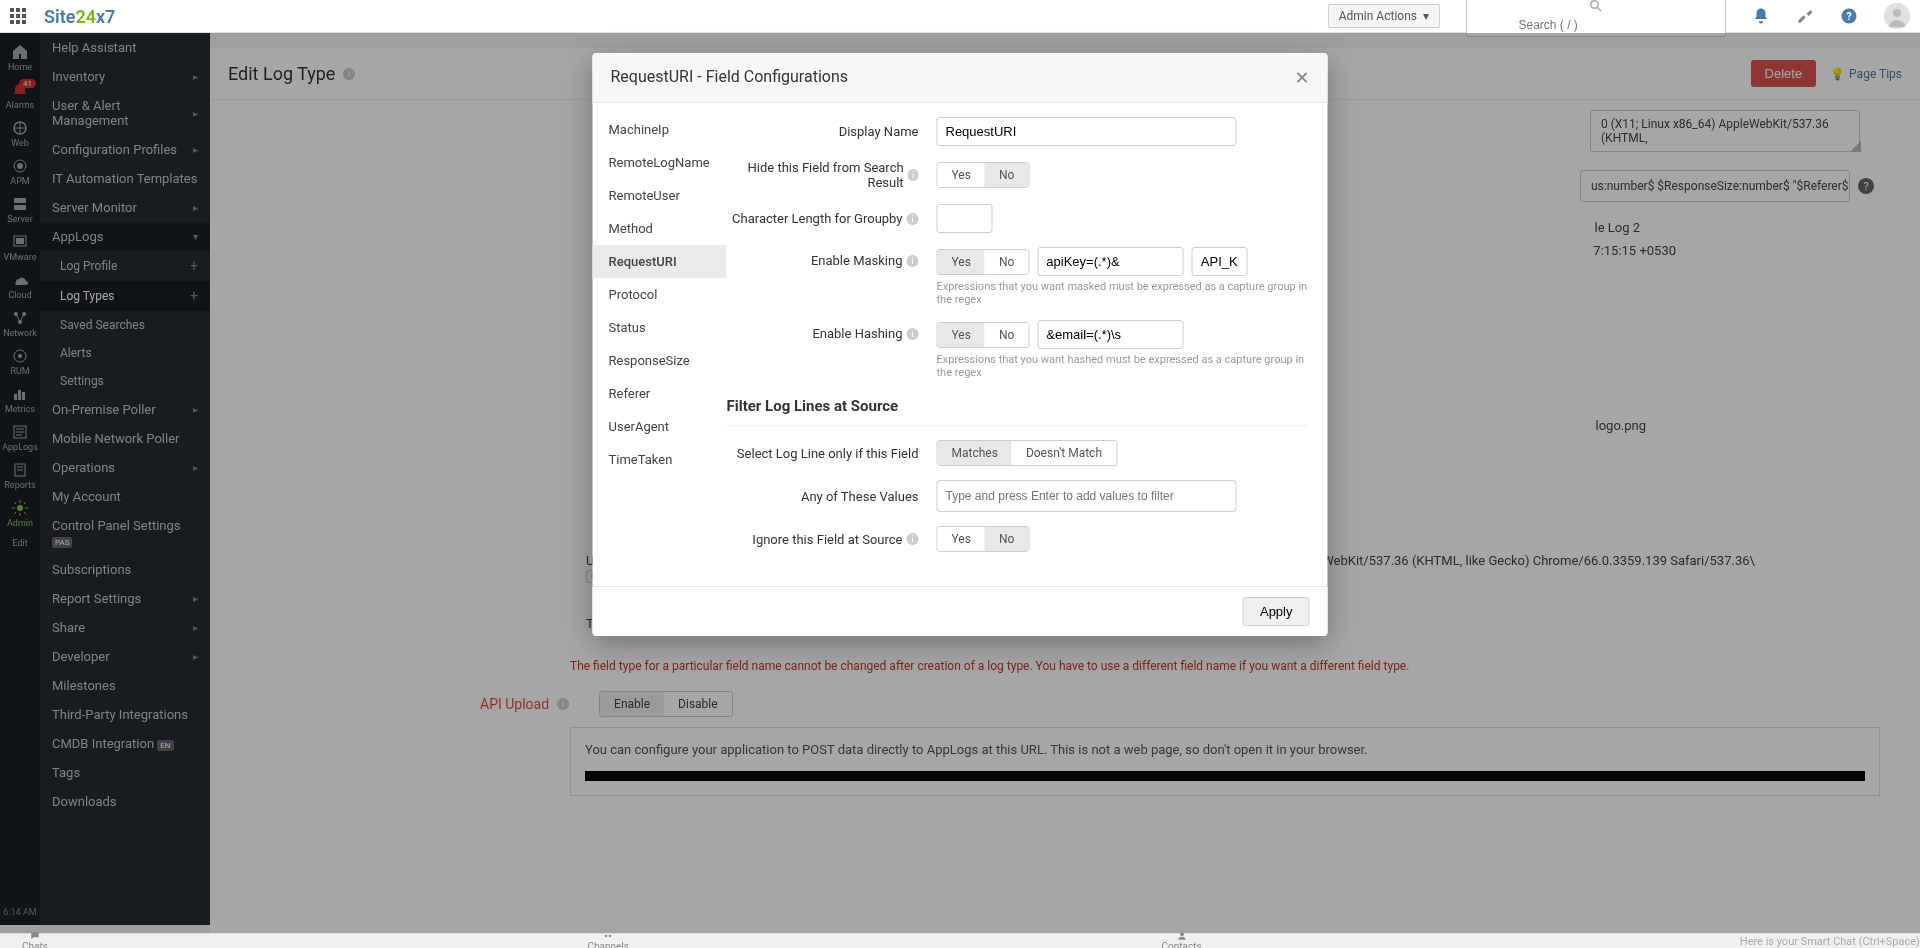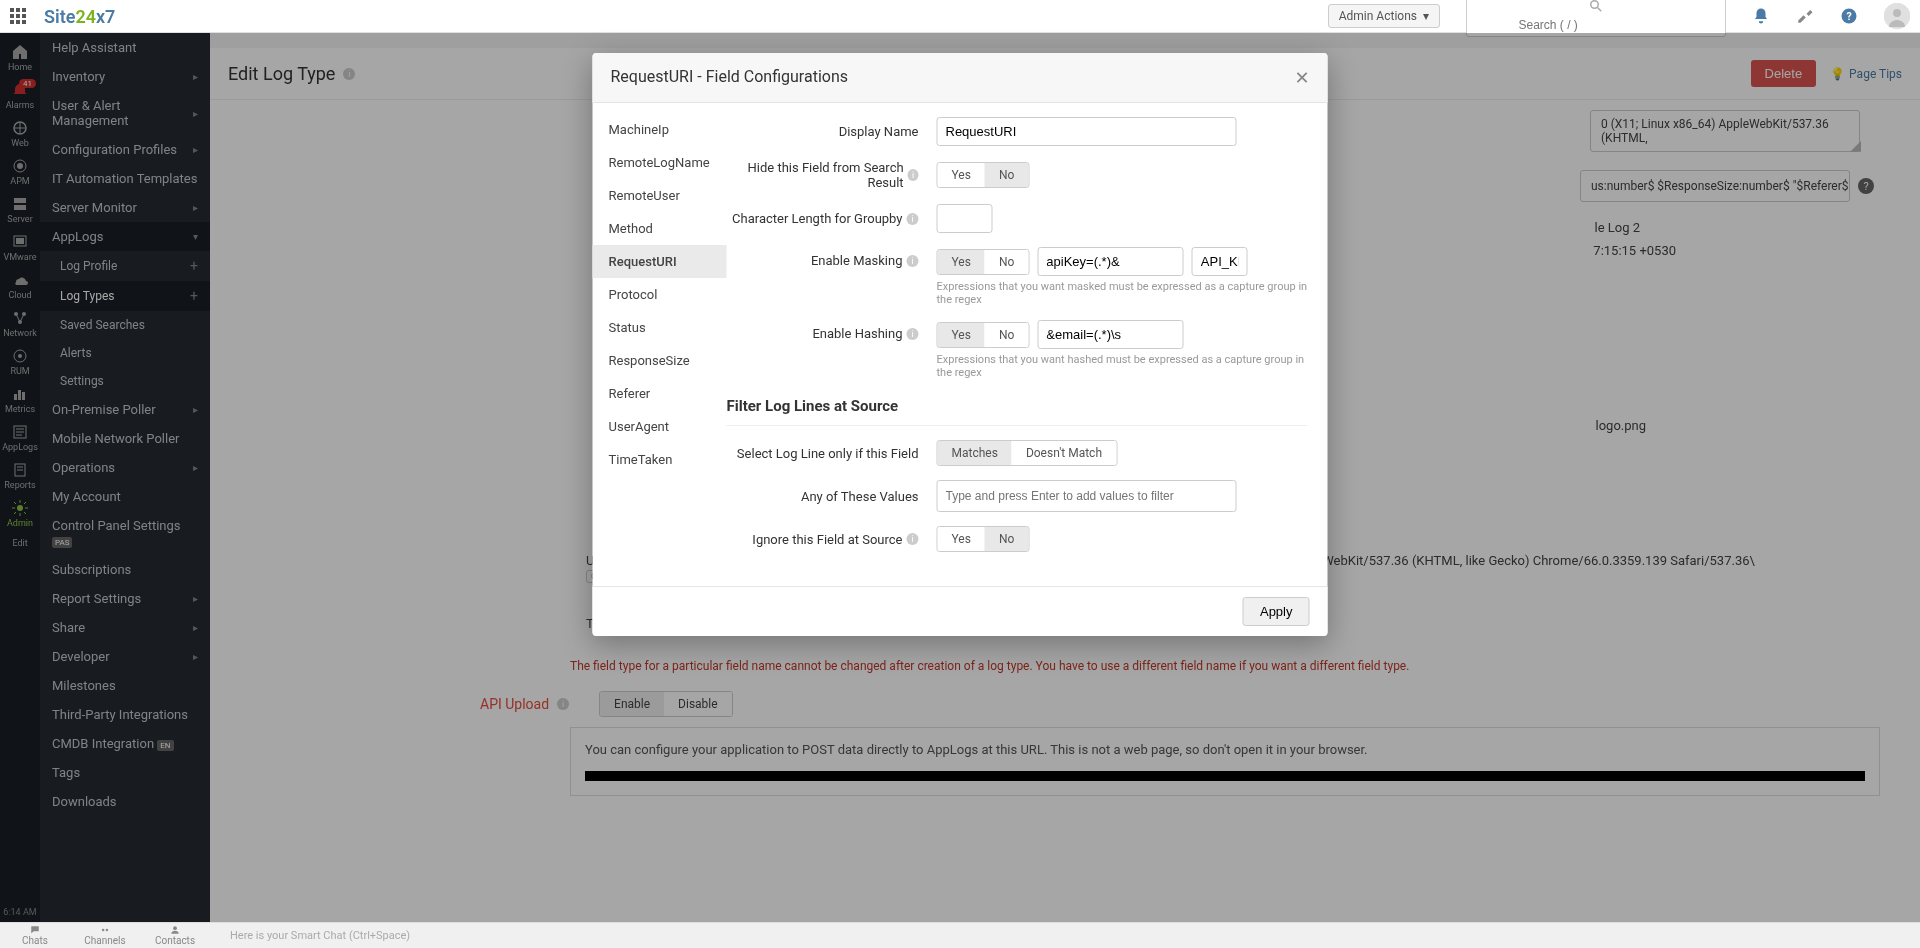--- a/index.html
+++ b/index.html
@@ -77,21 +77,21 @@
 .toggle span { padding: 5px 14px; font-size: 12px; cursor: pointer; background: #fff; color: #555; }
 .toggle span.on { background: #e8e8e8; }
 .hint { font-size: 11px; color: #999; margin-top: 4px; }
 .section-hd { font-size: 15px; color: #333; padding: 4px 0 10px 0; border-bottom: 1px solid #eee; margin-bottom: 14px; font-weight: bold; }
 .filter-input { border: 1px solid #ccc; border-radius: 3px; padding: 8px; width: 300px; font-size: 12px; color: #aaa; }
 .modal-foot { border-top: 1px solid #e5e5e5; padding: 10px 18px; display: flex; justify-content: flex-end; background: #fff; border-radius: 0 0 4px 4px; }
 .apply-btn { background: #f0f0f0; border: 1px solid #ccc; padding: 6px 16px; border-radius: 3px; font-size: 13px; cursor: pointer; }
 .info-ic { width: 12px; height: 12px; border-radius: 50%; background: #ccc; color: #fff; font-size: 9px; display: inline-flex; align-items: center; justify-content: center; }
 
 
-.bottom-bar { position: absolute; left: 0; bottom: 0; right: 0; height: 26px; background: #f0f0f0; border-top: 1px solid #ddd; display: flex; align-items: center; font-size: 10px; color: #888; }
+.bottom-bar { position: absolute; left: 0; bottom: 0; right: 0; height: 15px; background: #f0f0f0; border-top: 1px solid #ddd; display: flex; align-items: center; font-size: 10px; color: #888; justify-content: space-between; }
 .bb-item { display: flex; flex-direction: column; align-items: center; width: 70px; cursor: pointer; }
 .bb-msg { margin-left: 20px; font-size: 11px; color: #aaa; }
 svg { display: block; }
 </style>
 </head>
 <body>
 
 <div class="top-header">
   <span class="apps-icon">
     <svg viewBox="0 0 16 16">

